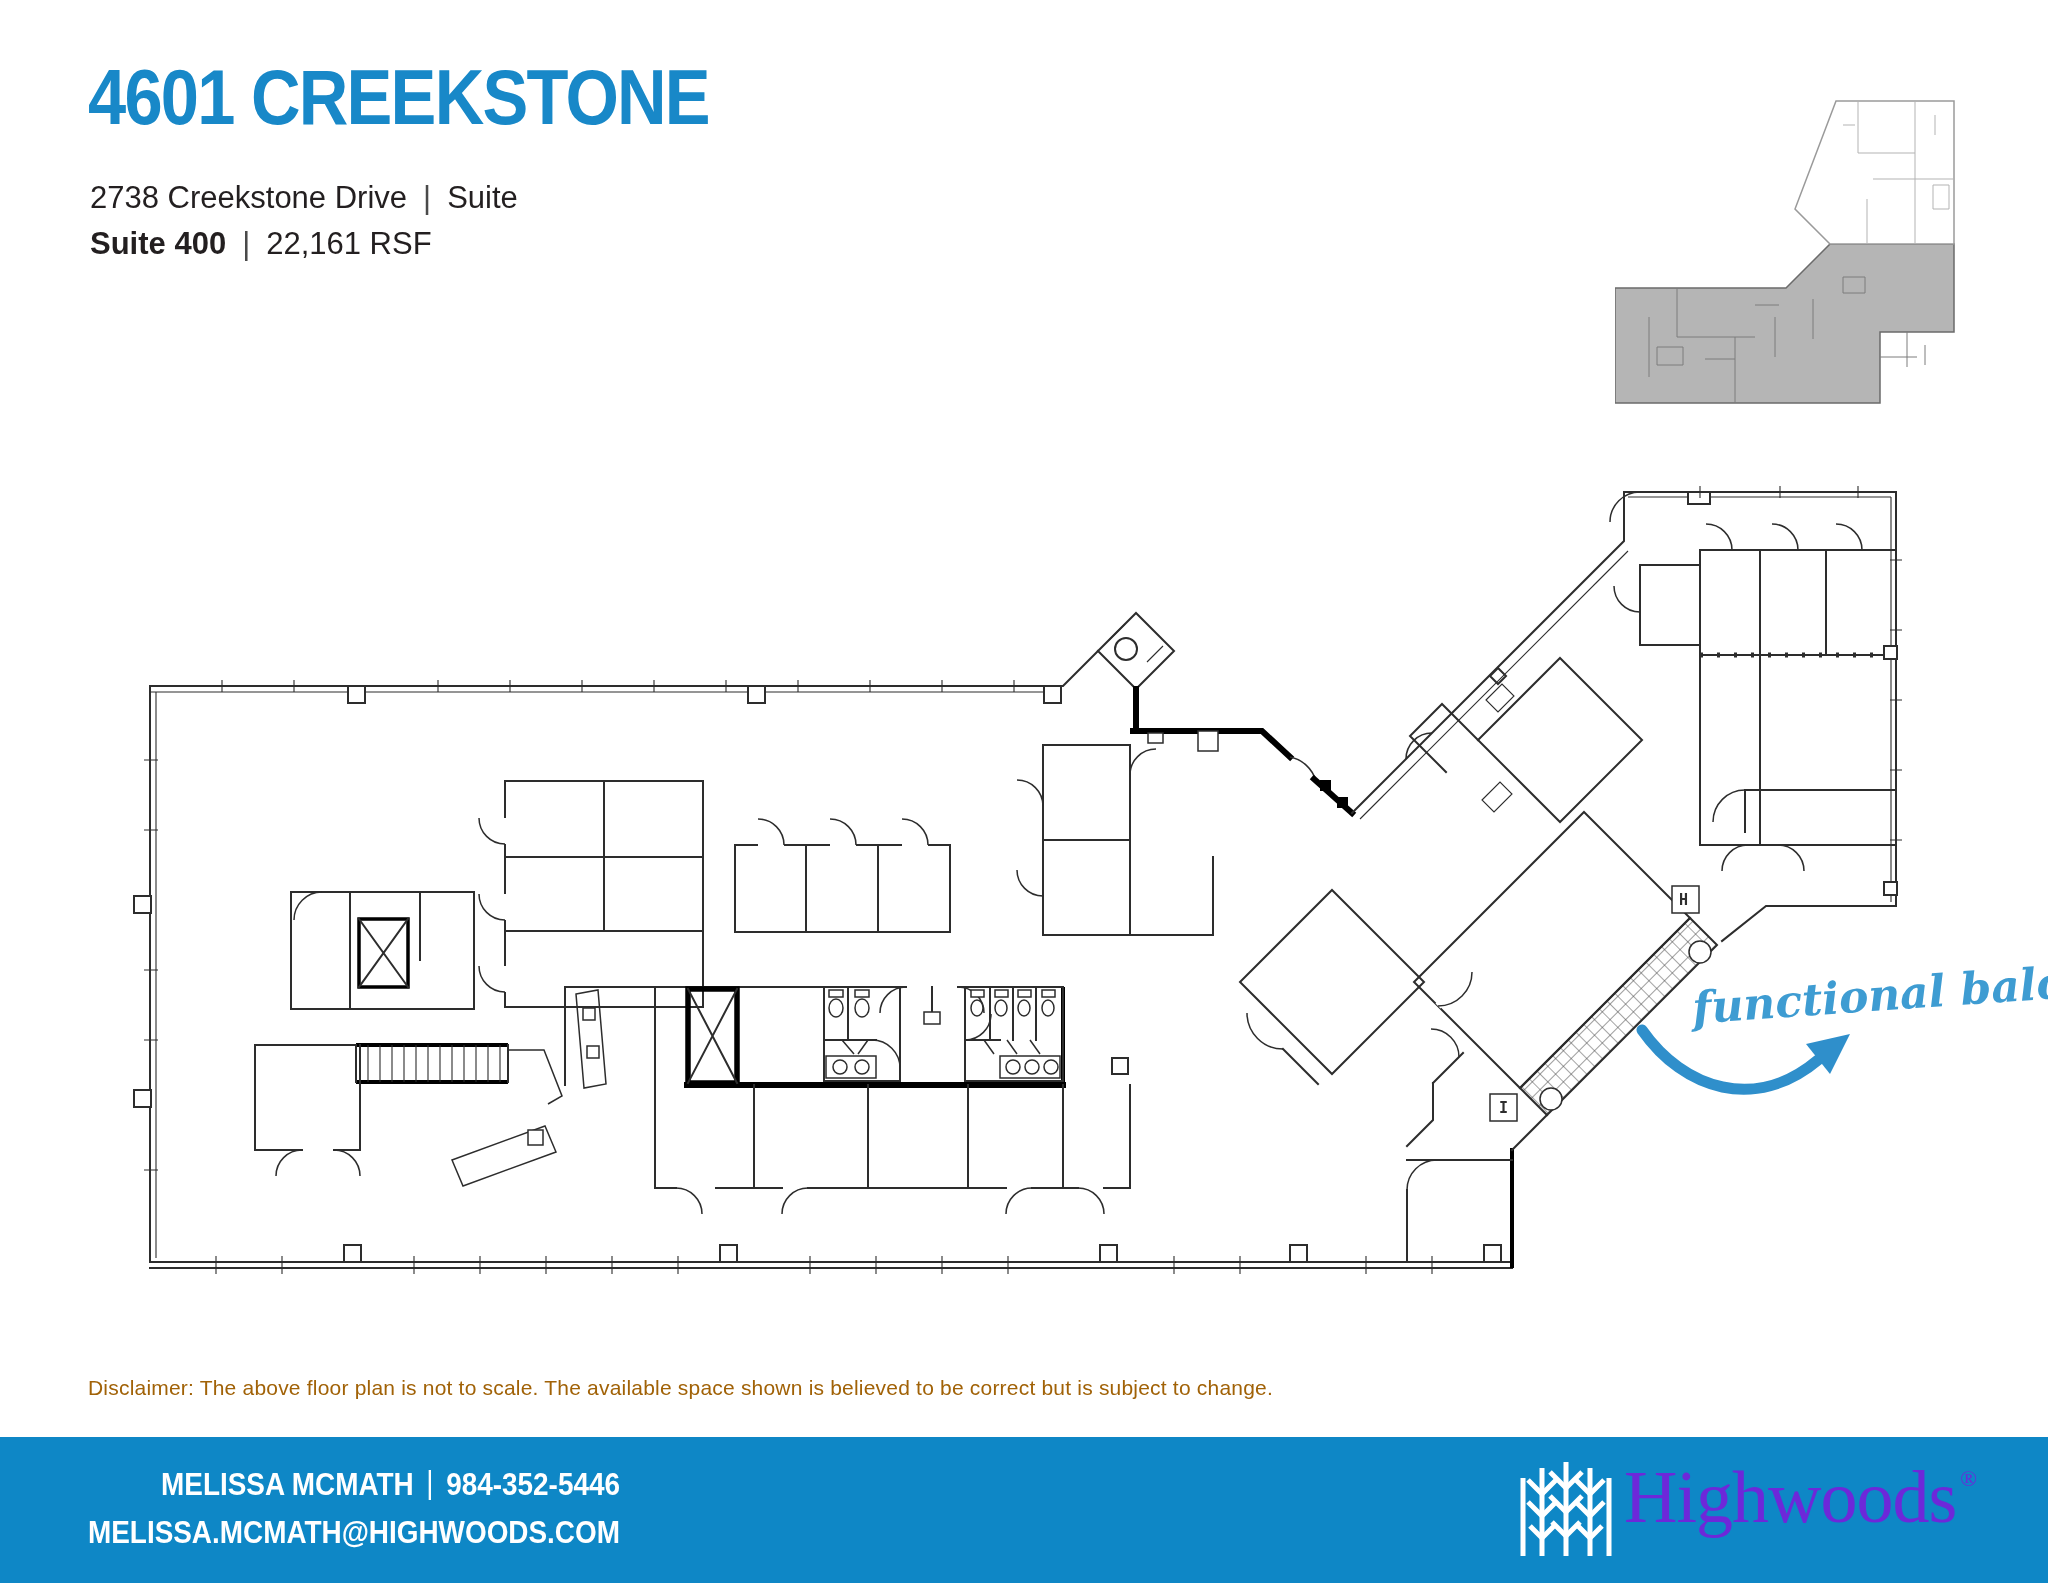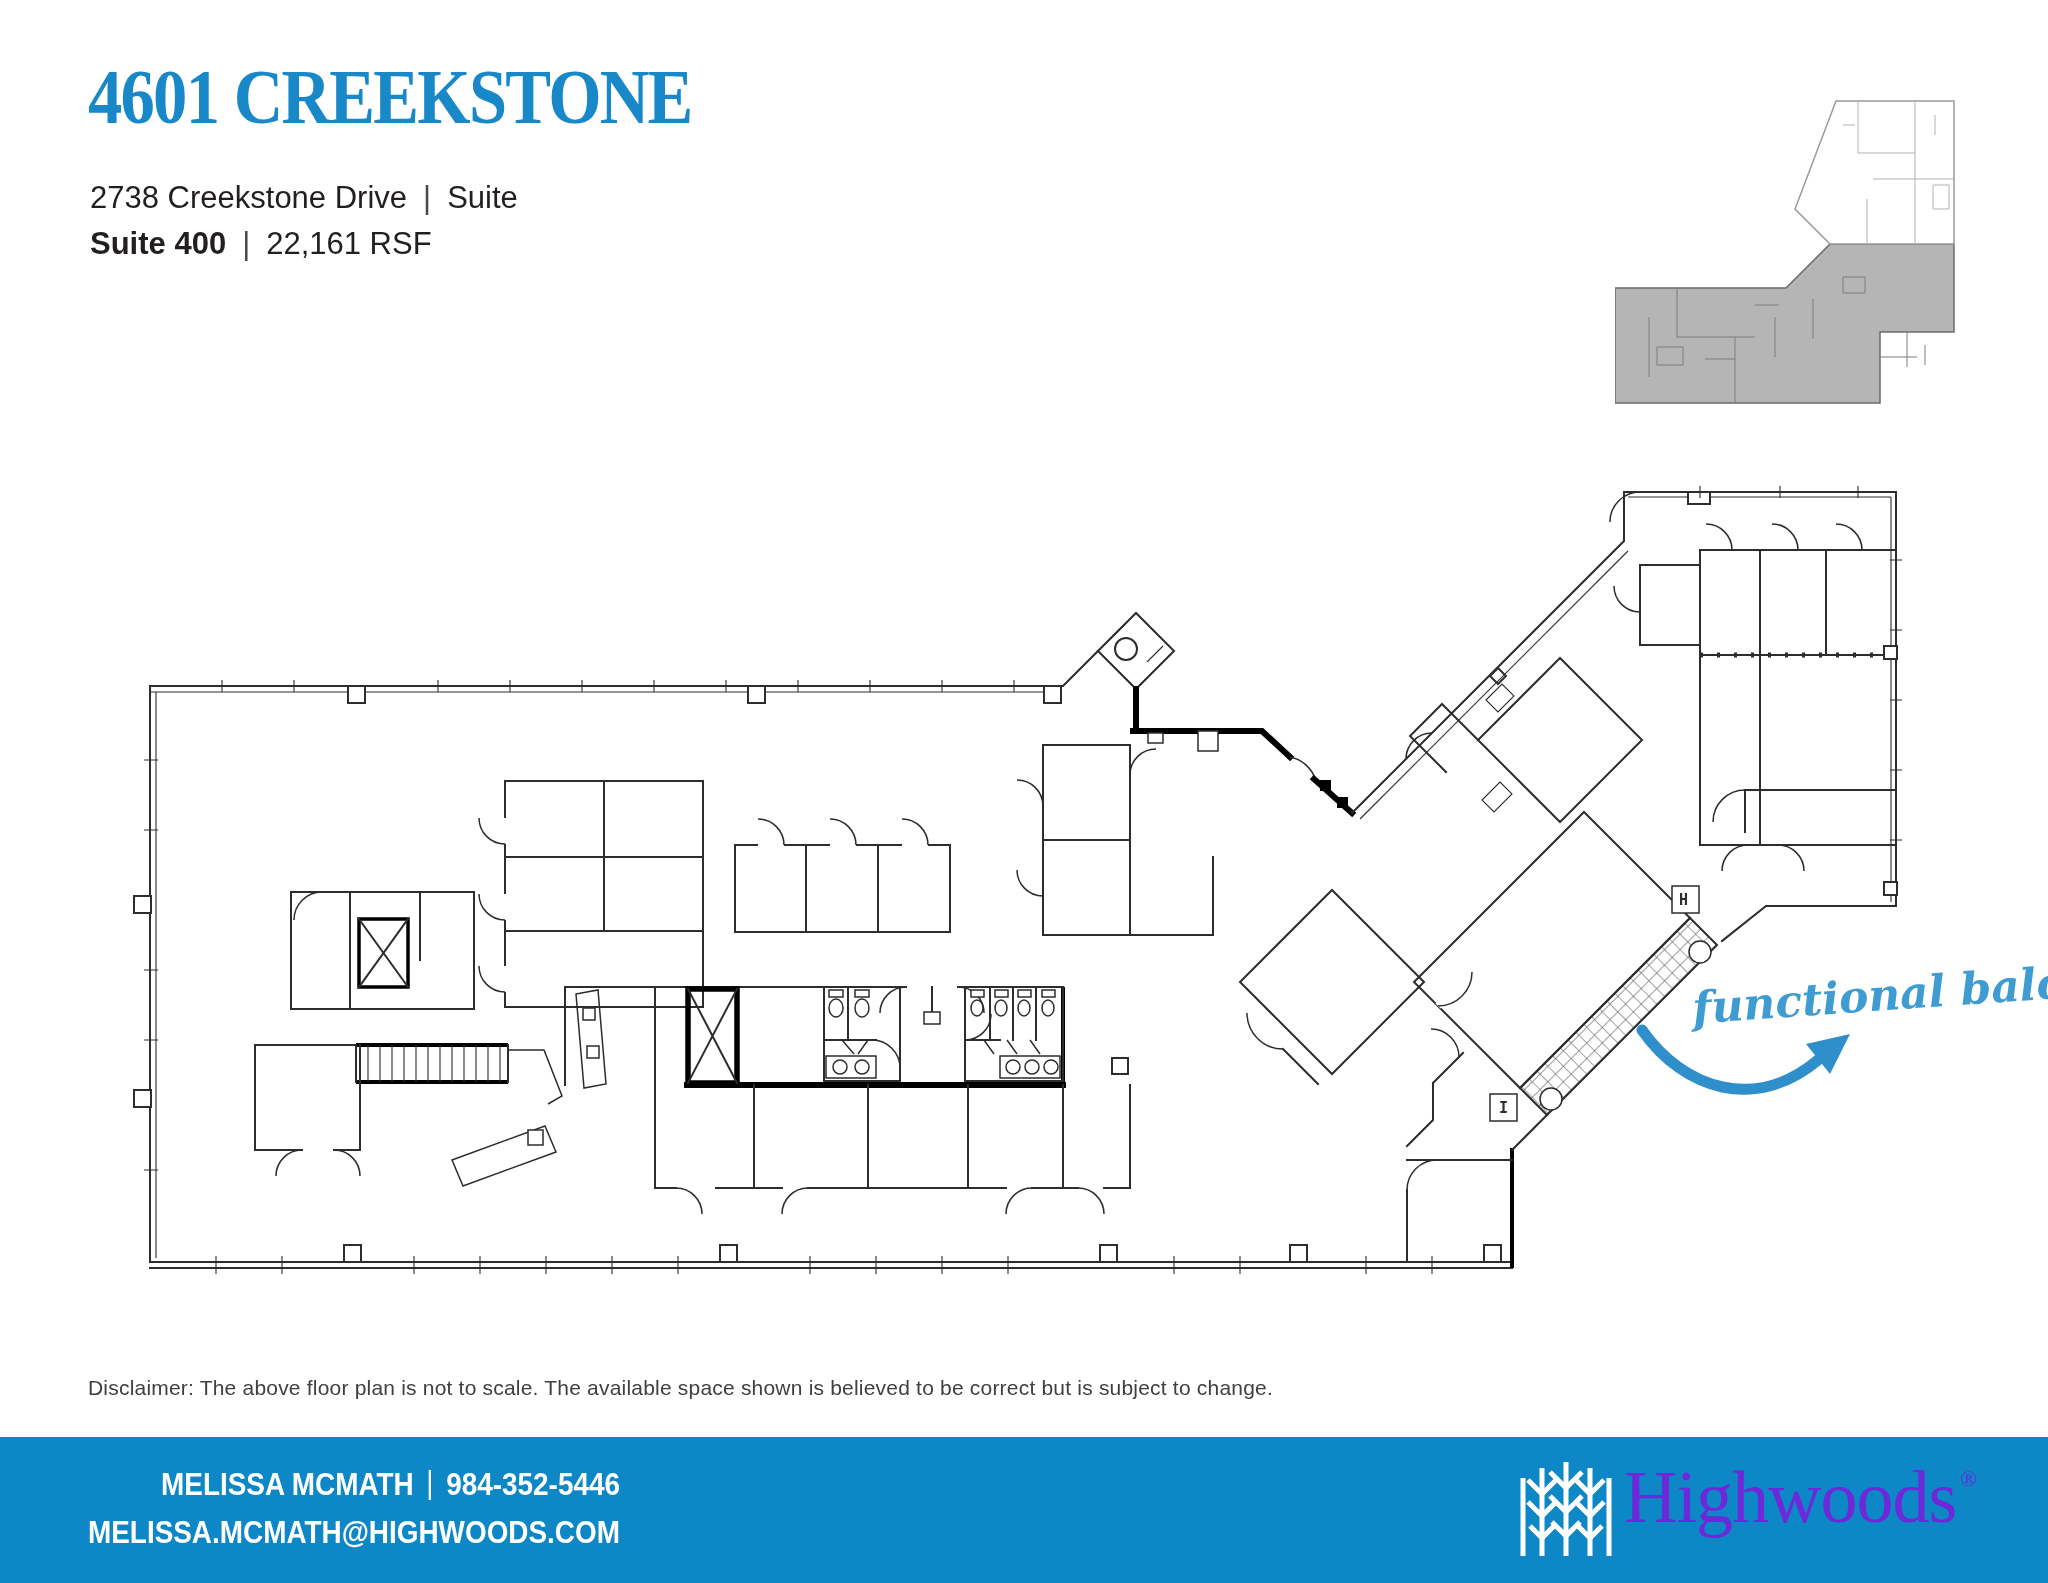--- a/index.html
+++ b/index.html
@@ -1,19 +1,19 @@
 <!DOCTYPE html>
 <html><head>
 <meta charset="utf-8">
 <style>
   html,body{margin:0;padding:0;background:#e8e8e8;}
   .page{position:relative;width:2048px;height:1583px;background:#ffffff;overflow:hidden;
         font-family:"Liberation Sans",sans-serif;}
   
-  .hdr{position:absolute;left:88px;top:58px;font-family:Liberation Serif, serif;}
+  .hdr{position:absolute;left:88px;top:58px;}
   .title{font-size:78px;font-weight:700;color:#1888C8;letter-spacing:-2px;
          transform:scaleX(.88);transform-origin:left top;white-space:nowrap;line-height:1;}
   .addr{position:absolute;left:90px;top:180px;font-size:31px;color:#231f20;white-space:nowrap;}
   .addr .sep,.suite .sep{font-weight:300;color:#4a4a4a;margin:0 16px;}
   .suite{position:absolute;left:90px;top:226px;font-size:31px;color:#231f20;white-space:nowrap;}
   .suite .bold{font-weight:700;}
   
   .minimap{position:absolute;left:1615px;top:95px;width:370px;height:315px;}
   
   .plan{position:absolute;left:0;top:0;width:2048px;height:1583px;}
@@ -24,21 +24,21 @@
   .plan .b4{stroke:#000;stroke-width:4;fill:none;}
   .plan .col{fill:#fff;stroke:#2d2d2d;stroke-width:2;}
   .plan .fx{fill:#fff;stroke:#2d2d2d;stroke-width:1.5;}
   .plan .blk{fill:#000;stroke:none;}
   .mk{font-family:"DejaVu Sans Mono",monospace;font-size:15px;font-weight:700;fill:#2d2d2d;}
   
   .note{position:absolute;left:1692px;top:970px;width:360px;
         font-family:"DejaVu Serif",serif;font-style:italic;font-weight:700;
         font-size:44px;color:#3E9CD2;transform:rotate(-4deg);white-space:nowrap;}
   
-  .disc{position:absolute;left:88px;top:1376px;font-size:21px;color:#404040;letter-spacing:.2px;}
+  .disc{position:absolute;left:88px;top:1376px;font-size:21px;color:#a16207;letter-spacing:.2px;}
   
   .footer{position:absolute;left:0;top:1437px;width:2048px;height:146px;background:#0E87C6;text-align:right;}
   .contact{position:absolute;left:88px;top:24px;color:#fff;font-weight:700;font-size:31px;
            transform:scaleX(.9);transform-origin:left top;line-height:1.55;white-space:nowrap;}
   .contact .psep{font-weight:400;margin:0 14px;position:relative;top:-2px;}
   .brand{position:absolute;left:1518px;top:1460px;display:flex;align-items:flex-start;color:#6d28d9;}
   .brandname{font-family:"Liberation Serif",serif;font-size:74px;line-height:1;margin-left:10px;
              letter-spacing:-1px;}
   .reg{font-size:22px;position:relative;top:6px;margin-left:4px;font-family:"Liberation Serif",serif;}
 </style>

